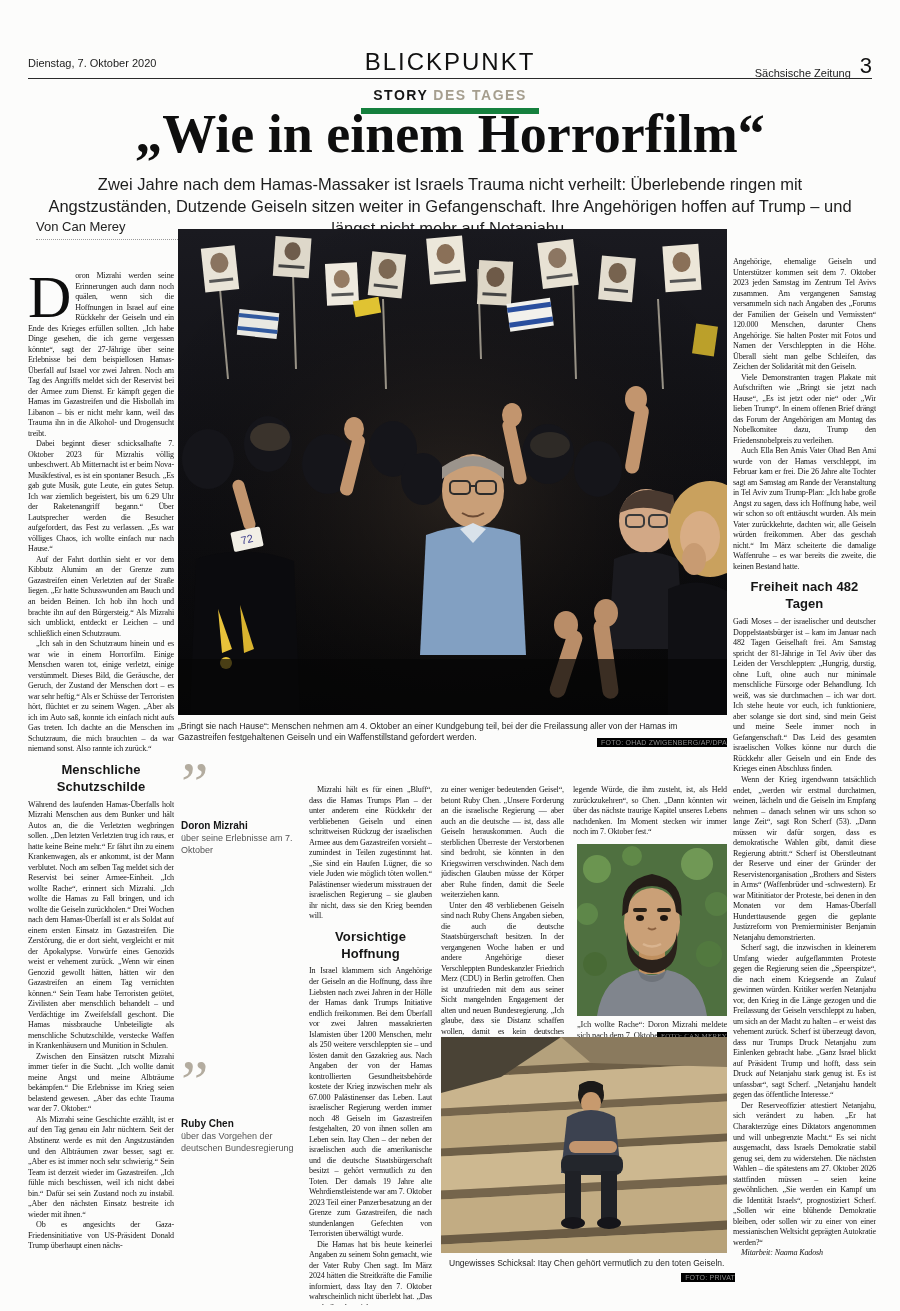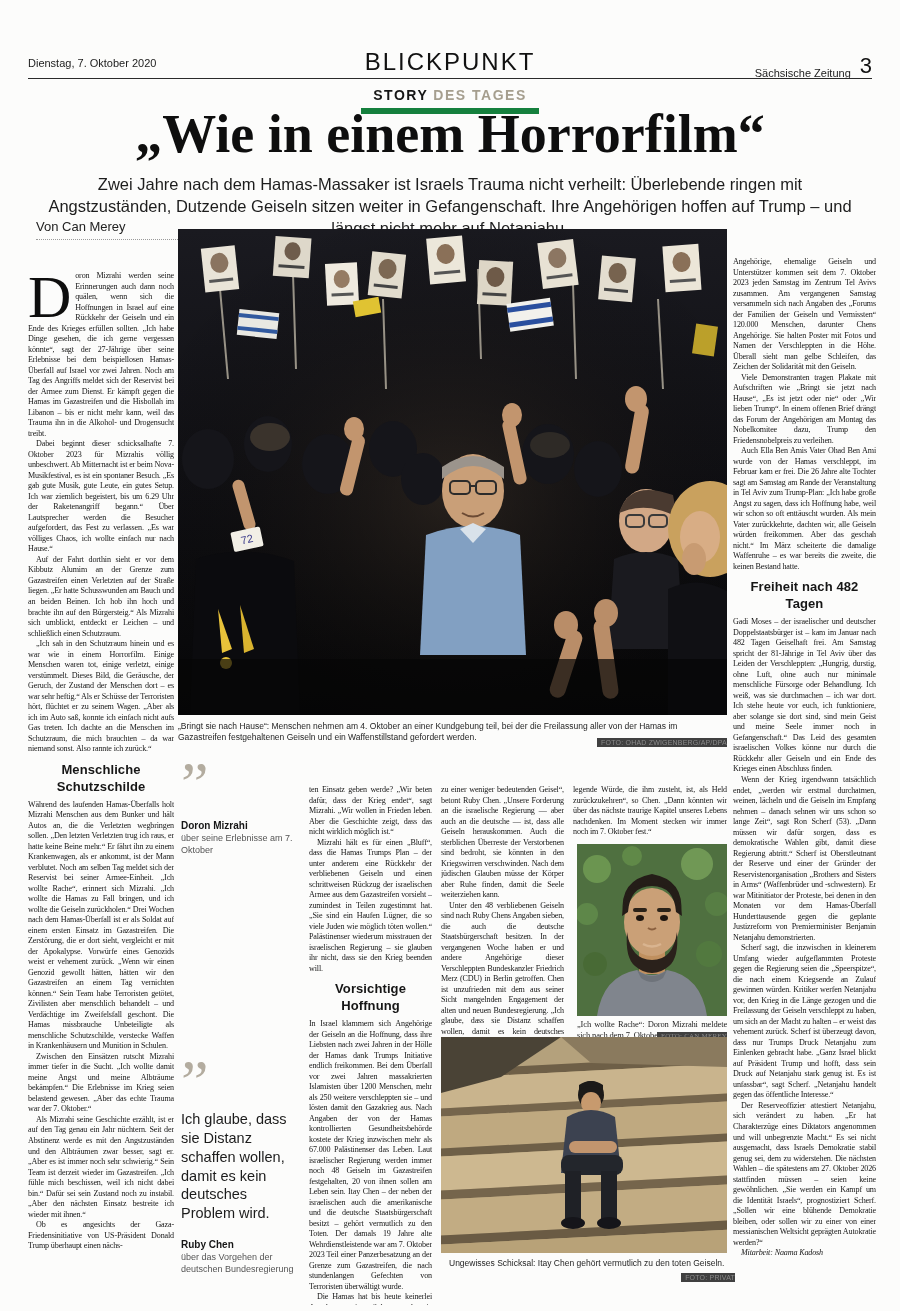--- a/index.html
+++ b/index.html
@@ -57,21 +57,21 @@
   .photo-main { left:178px; top:229px; width:549px; height:486px; }
   .photo-doron { width:150px; height:172px; margin:6px 0 3px 4px; }
   .photo-itay { left:441px; top:1037px; width:286px; height:216px; }
 
   .caption { font-size:8.5px; line-height:1.3; color:#1f1f1f; position:absolute; }
   .cap-main { left:178px; top:721px; width:549px; height:26px; }
   .cap-itay { left:441px; top:1258px; width:286px; height:24px;margin-left:8px; }
   .cap-doron { position:relative; width:150px; margin-left:4px; font-size:8.5px;
                line-height:1.3; color:#1f1f1f; }
   .credit { position:absolute; right:0; bottom:0; font-size:7px; color:#8a8a8a;
-            letter-spacing:.2px; background:#404040; padding-left:4px; }
+            letter-spacing:.2px; background:#000000; padding-left:4px; }
 
   
   .pq { position:absolute; left:181px; width:121px; }
   .pq-q1 { top:760px; } .pq-q2 { top:1058px; }
   .pq .mark { font-family:"Liberation Serif",serif; font-size:62px; line-height:.75;
               color:#b3ac9f; height:44px; }
   .pq .qtext { font-size:14.5px; line-height:1.3; color:#1c1c1c; margin-top:8px; }
   .pq .qname { font-size:10px; font-weight:700; margin-top:16px; }
   .pq .qrole { font-size:9px; color:#555; margin-top:2px; line-height:1.3; }
 </style>
@@ -257,27 +257,25 @@
 </div>
 
 <div class="pq pq-q1">
   <div class="mark">”</div>
   <div class="qname">Doron Mizrahi</div>
   <div class="qrole">über seine Erlebnisse am 7. Oktober</div>
 </div>
 
 <div class="pq pq-q2">
   <div class="mark">”</div>
-  <div class="qtext">Ich glaube, dass sie Distanz schaffen wollen, damit es kein deutsches Problem wird.</div>
   <div class="qname">Ruby Chen</div>
   <div class="qrole">über das Vorgehen der deutschen Bundesregierung</div>
 </div>
 
 <div class="abs col col2">
-  <p>ten Einsatz geben werde? „Wir beten dafür, dass der Krieg endet“, sagt Mizrahi. „Wir wollen in Frieden leben. Aber die Geschichte zeigt, dass das nicht wirklich möglich ist.“</p>
   <p class="ind">Mizrahi hält es für einen „Bluff“, dass die Hamas Trumps Plan – der unter anderem eine Rückkehr der verbliebenen Geiseln und einen schrittweisen Rückzug der israelischen Armee aus dem Gazastreifen vorsieht – zumindest in Teilen zugestimmt hat. „Sie sind ein Haufen Lügner, die so viele Juden wie möglich töten wollen.“ Palästinenser wiederum misstrauen der israelischen Regierung – sie glauben ihr nicht, dass sie den Krieg beenden will.</p>
   <p class="shead">Vorsichtige Hoffnung</p>
   <p>In Israel klammern sich Angehörige der Geiseln an die Hoffnung, dass ihre Liebsten nach zwei Jahren in der Hölle der Hamas dank Trumps Initiative endlich freikommen. Bei dem Überfall vor zwei Jahren massakrierten Islamisten über 1200 Menschen, mehr als 250 weitere verschleppten sie – und lösten damit den Gazakrieg aus. Nach Angaben der von der Hamas kontrollierten Gesundheitsbehörde kostete der Krieg inzwischen mehr als 67.000 Palästinenser das Leben. Laut israelischer Regierung werden immer noch 48 Geiseln im Gazastreifen festgehalten, 20 von ihnen sollen am Leben sein. Itay Chen – der neben der israelischen auch die amerikanische und die deutsche Staatsbürgerschaft besitzt – gehört vermutlich zu den Toten. Der damals 19 Jahre alte Wehrdienstleistende war am 7. Oktober 2023 Teil einer Panzerbesatzung an der Grenze zum Gazastreifen, die nach stundenlangen Gefechten von Terroristen überwältigt wurde.</p>
   <p class="ind">Die Hamas hat bis heute keinerlei Angaben zu seinem Sohn gemacht, wie der Vater Ruby Chen sagt. Im März 2024 hätten die Streitkräfte die Familie informiert, dass Itay den 7. Oktober wahrscheinlich nicht überlebt hat. „Das macht ihn aber nicht</p>
 </div>
 
 <div class="abs col col3">
   <p>zu einer weniger bedeutenden Geisel“, betont Ruby Chen. „Unsere Forderung an die israelische Regierung — aber auch an die deutsche — ist, dass alle Geiseln herauskommen. Auch die sterblichen Überreste der Verstorbenen sind bedroht, sie könnten in den Kriegswirren verschwinden. Nach dem jüdischen Glauben müsse der Körper aber Ruhe finden, damit die Seele weiterziehen kann.</p>
   <p class="ind">Unter den 48 verbliebenen Geiseln sind nach Ruby Chens Angaben sieben, die auch die deutsche Staatsbürgerschaft besitzen. In der vergangenen Woche haben er und andere Angehörige dieser Verschleppten Bundeskanzler Friedrich Merz (CDU) in Berlin getroffen. Chen ist unzufrieden mit dem aus seiner Sicht mangelnden Engagement der alten und neuen Bundesregierung. „Ich glaube, dass sie Distanz schaffen wollen, damit es kein deutsches Problem wird.“ Sollte sein Sohn tatsächlich tot sein, wäre er auf dem Schlachtfeld gestorben, während er Menschenleben rettete. „Die grund-</p>
 </div>

